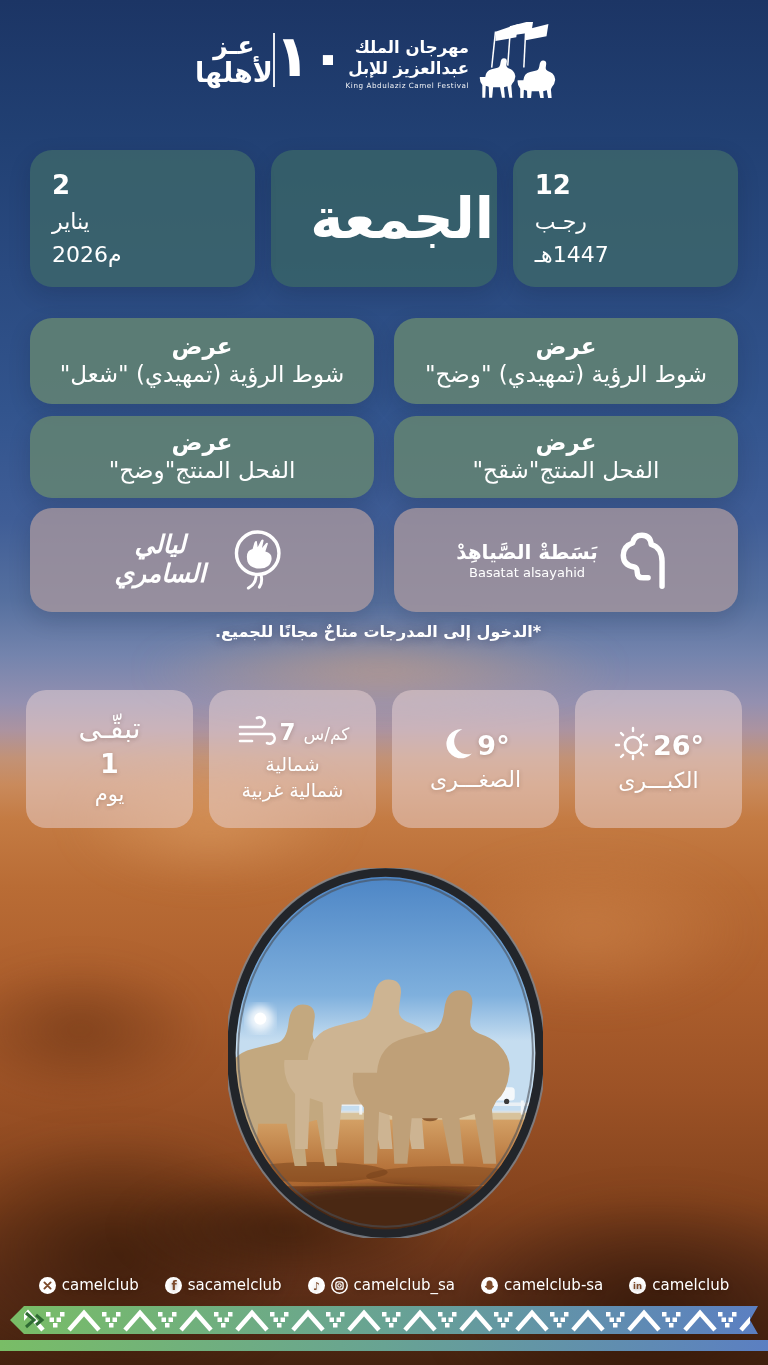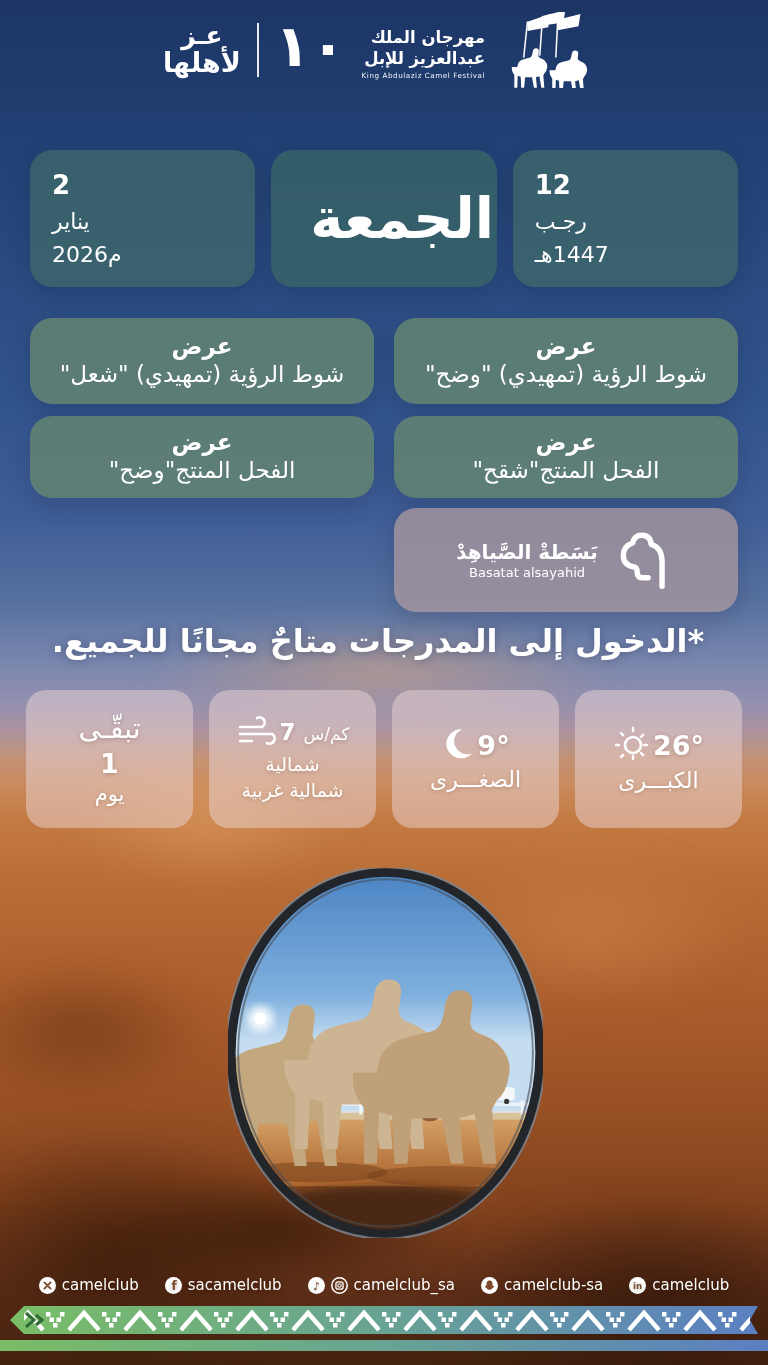--- a/index.html
+++ b/index.html
@@ -28,22 +28,22 @@
         background:radial-gradient(closest-side, rgba(226,164,106,.5), rgba(226,164,106,0)); }
   .b4 { left:430px; top:850px; width:320px; height:160px;
         background:radial-gradient(closest-side, rgba(214,142,82,.45), rgba(214,142,82,0)); }
   .b5 { left:140px; top:630px; width:480px; height:80px;
         background:radial-gradient(closest-side, rgba(232,168,112,.55), rgba(232,168,112,0)); }
   .b6 { left:-50px; top:960px; width:260px; height:140px;
         background:radial-gradient(closest-side, rgba(88,40,14,.5), rgba(88,40,14,0)); }
 
   
   .header-row {
-    position:absolute; top:8px; left:0; right:0; height:84px;
-    display:flex; direction:ltr; justify-content:center; align-items:center; gap:16px;
+    position:absolute; top:18px; left:0; right:0; height:84px;
+    display:flex; direction:ltr; justify-content:center; align-items:center; 
   }
   .slogan { text-align:center; line-height:1.05; }
   .slogan .l1 { font-size:25px; font-weight:700; }
   .slogan .l2 { font-size:27px; font-weight:700; }
   .hdr-divider { width:2px; height:54px; background:rgba(255,255,255,.9); }
   .edition { font-size:58px; font-weight:700; line-height:.95; transform:translateY(-3px); }
   .wordmark { text-align:right; line-height:1.25; direction:rtl;margin-top:8px; }
   .wordmark .ar { font-size:16.5px; font-weight:700; }
   .wordmark .en { font-size:7.2px; letter-spacing:.55px; direction:ltr; text-align:left;
                   margin-top:2px; opacity:.95; }
@@ -87,21 +87,21 @@
                   display:flex; align-items:center; justify-content:center; gap:16px; }
   .partner-card svg { flex:0 0 auto; }
   .basatat-text { text-align:center; line-height:1.3; }
   .basatat-text .ar { font-size:20px; font-weight:700; }
   .basatat-text .en { font-size:13px; }
   .layali-text { text-align:center; line-height:1.15; }
   .layali-text .l { font-size:25px; font-weight:700; font-style:italic; }
 
   
   .note { position:absolute; top:622px; left:0; right:12px; text-align:center;
-          font-size:32px; font-weight:700; text-shadow:0 1px 8px rgba(30,30,60,.35); }
+          font-size:16px; font-weight:700; text-shadow:0 1px 8px rgba(30,30,60,.35); }
 
   
   .weather-row {
     position:absolute; top:690px; left:26px; right:26px; height:138px;
     display:grid; grid-template-columns:1fr 1fr 1fr 1fr; gap:16px;
   }
   .weather-card { background:rgba(233,212,212,.5); border-radius:20px;
                   display:flex; flex-direction:column; align-items:center; justify-content:center;
                   gap:3px; padding:8px 6px; text-shadow:0 1px 4px rgba(70,40,20,.25); }
   .stat-row { display:flex; direction:ltr; align-items:center; }
@@ -210,20 +210,31 @@
   </div>
 
   <div class="partners-row">
     <div class="card partner-card">
       <svg width="62" height="62" viewBox="0 0 80 80">
         <path d="M62,74 V42 Q62,24 48,20 Q47,8 36,8 Q26,8 24,18 Q12,22 12,34 Q12,47 26,49 Q30,50 30,56 Q30,63 38,63 H44" fill="none" stroke="#fff" stroke-width="7" stroke-linecap="round" stroke-linejoin="round"></path>
       </svg>
       <div class="basatat-text">
         <div class="ar">بَسَطةْ الصَّياهِدْ</div>
         <div class="en">Basatat alsayahid</div>
+      </div>
+    </div>
+    <div class="card partner-card">
+      <svg width="68" height="72" viewBox="0 0 80 84">
+        <circle cx="42" cy="34" r="25" fill="none" stroke="#fff" stroke-width="4"></circle>
+        <path d="M30,44 q-3,-13 6,-15 l2,-7 q1,-3 3,-2 l1,7 l4,-8 q2,-2 3,0 l-2,9 l5,-6 q2,-1 2,1 l-3,9 q9,2 7,11 q-2,9 -13,9 q-12,0 -15,-8 z" fill="#fff"></path>
+        <path d="M40,62 q-1,9 -9,13 M46,60 q2,8 -2,14" fill="none" stroke="#fff" stroke-width="3.5" stroke-linecap="round"></path>
+      </svg>
+      <div class="layali-text">
+        <div class="l">ليالي</div>
+        <div class="l">السامري</div>
       </div>
     </div>
   </div>
 
   <div class="note">*الدخول إلى المدرجات متاحٌ مجانًا للجميع.</div>
 
   <div class="weather-row">
     <div class="weather-card">
       <div class="stat-row">
         <svg width="40" height="40" viewBox="0 0 40 40">

